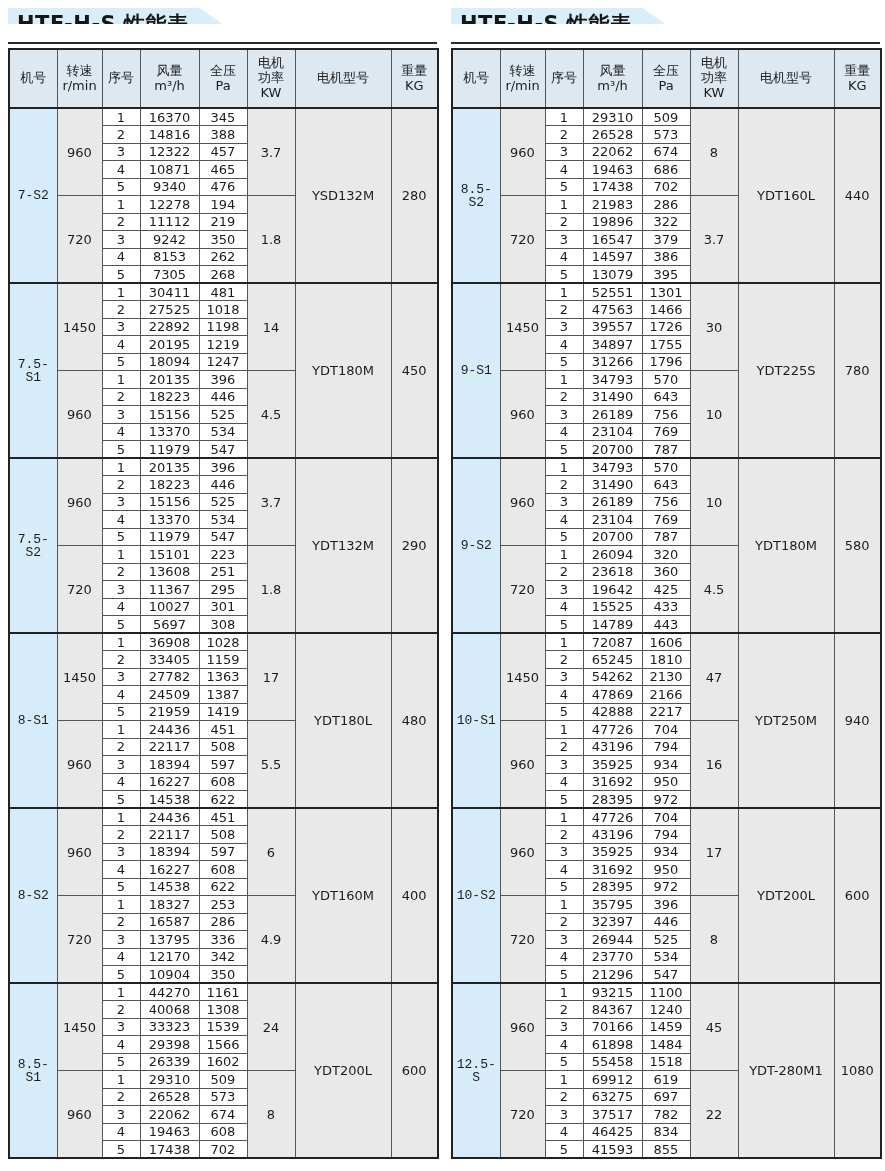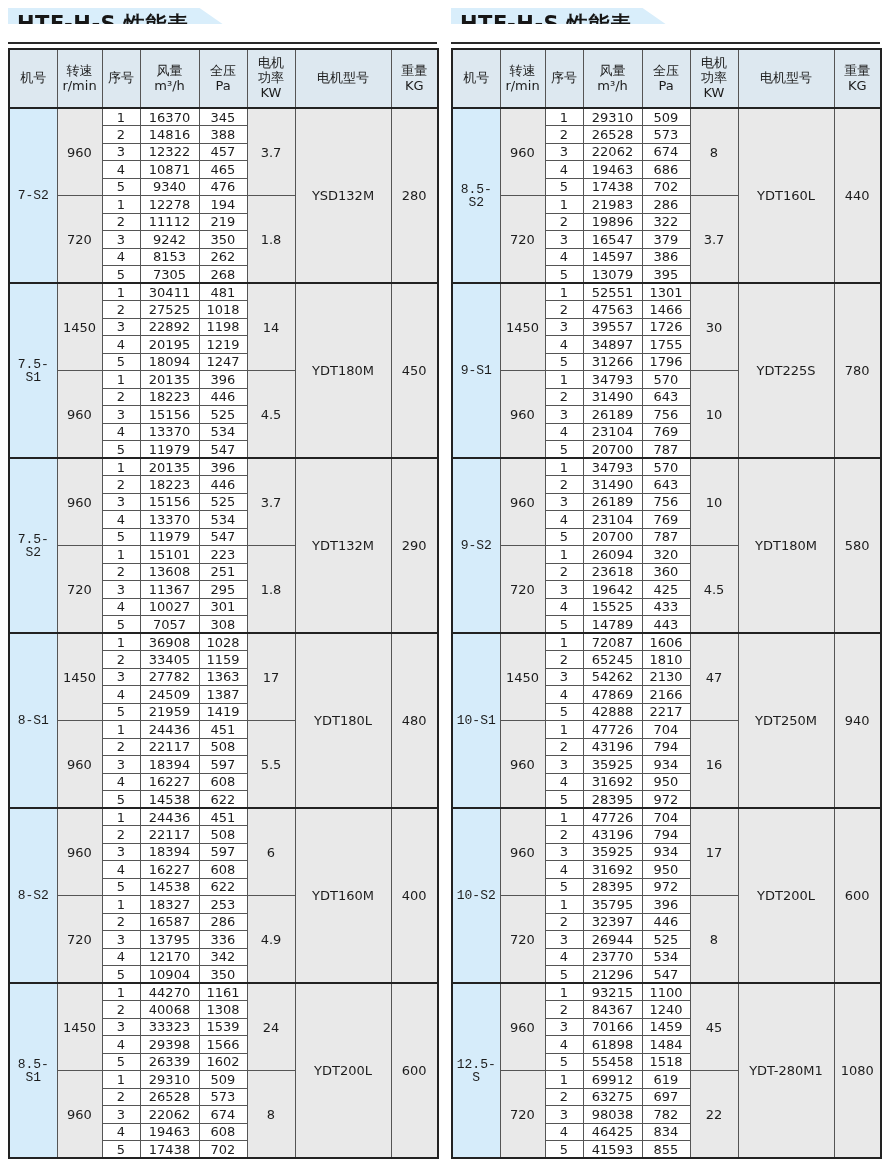--- a/index.html
+++ b/index.html
@@ -249,21 +249,21 @@
               <td class="col-flow">11367</td>
               <td class="col-pressure">295</td>
             </tr>
             <tr>
               <td class="col-seq">4</td>
               <td class="col-flow">10027</td>
               <td class="col-pressure">301</td>
             </tr>
             <tr>
               <td class="col-seq">5</td>
-              <td class="col-flow">7057</td>
+              <td class="col-flow">5697</td>
               <td class="col-pressure">308</td>
             </tr>
             <tr class="block-start">
               <td class="col-model" rowspan="10">8-S1</td>
               <td class="col-speed" rowspan="5">1450</td>
               <td class="col-seq">1</td>
               <td class="col-flow">36908</td>
               <td class="col-pressure">1028</td>
               <td class="col-power" rowspan="5">17</td>
               <td class="col-motor" rowspan="10">YDT180L</td>
@@ -792,21 +792,21 @@
               <td class="col-pressure">619</td>
               <td class="col-power" rowspan="5">22</td>
             </tr>
             <tr>
               <td class="col-seq">2</td>
               <td class="col-flow">63275</td>
               <td class="col-pressure">697</td>
             </tr>
             <tr>
               <td class="col-seq">3</td>
-              <td class="col-flow">98038</td>
+              <td class="col-flow">37517</td>
               <td class="col-pressure">782</td>
             </tr>
             <tr>
               <td class="col-seq">4</td>
               <td class="col-flow">46425</td>
               <td class="col-pressure">834</td>
             </tr>
             <tr>
               <td class="col-seq">5</td>
               <td class="col-flow">41593</td>

